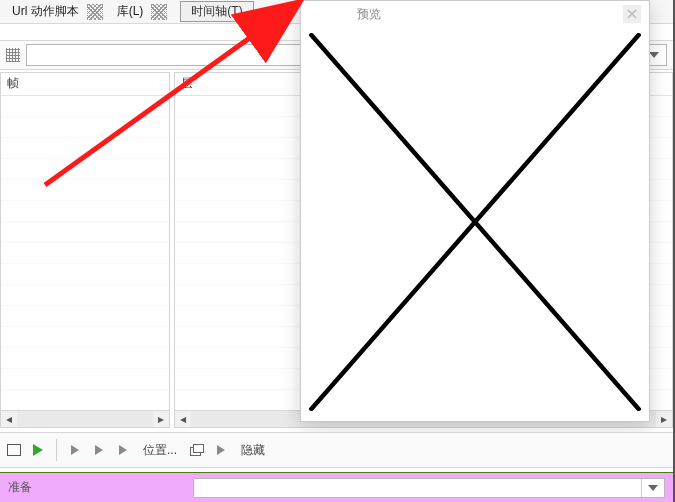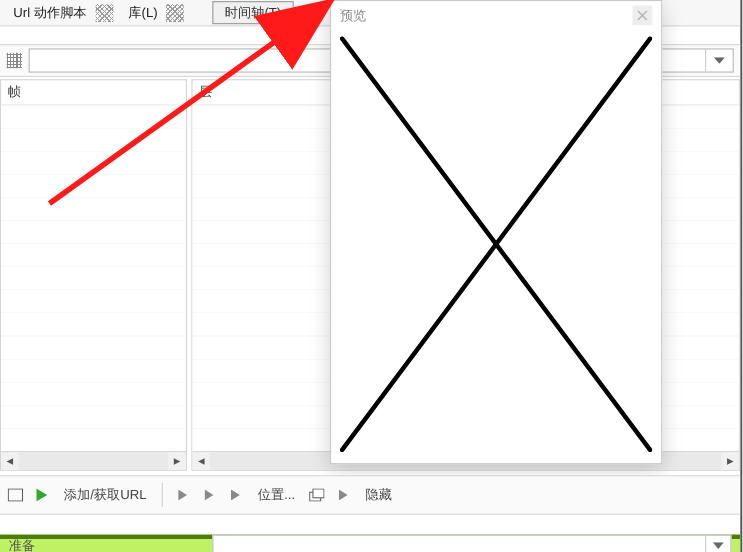--- a/index.html
+++ b/index.html
@@ -1,21 +1,21 @@
 <!DOCTYPE html>
 <html><head>
 <meta charset="utf-8">
 <style>
   html,body{margin:0;padding:0;font-family:"Microsoft YaHei","SimSun",Arial,sans-serif;font-size:12px;color:#333;background:#fff;}
   .root{position:relative;width:675px;height:502px;background:#fff;overflow:hidden;border-right:2px solid #555;box-sizing:border-box;}
   
   .menubar{position:absolute;left:0;top:0;right:0;height:24px;border-bottom:1px solid #d8d8d8;background:#f7f7f7;display:flex;align-items:center;padding:0 4px;box-sizing:border-box;}
   .menubar .mi{padding:4px 8px;color:#222;}
   .menubar .sep{flex:1;}
-  .menubar .tl-btn{border:1px solid #999;background:#f0f0f0;padding:1px 10px;margin-left:20px;}
+  .menubar .tl-btn{border:1px solid #999;background:#f0f0f0;padding:1px 10px;margin-left:7px;}
   .hatch{width:16px;height:16px;margin-right:6px;background:
     repeating-linear-gradient(45deg,#9a9a9a 0 1px,transparent 1px 3px),
     repeating-linear-gradient(-45deg,#9a9a9a 0 1px,transparent 1px 3px);}
   
   .ddbar{position:absolute;left:0;top:40px;right:0;height:30px;border-top:1px solid #d8d8d8;border-bottom:1px solid #d8d8d8;background:#fafafa;display:flex;align-items:center;padding:0 6px;box-sizing:border-box;}
   .ddbar .ico{width:14px;height:14px;margin-right:6px;background:
     repeating-linear-gradient(0deg,#888 0 1px,transparent 1px 3px),
     repeating-linear-gradient(90deg,#888 0 1px,transparent 1px 3px);}
   .ddbar .dd{flex:1;height:20px;border:1px solid #b6b6b6;background:#fff;position:relative;}
   .ddbar .dd .arrow{position:absolute;right:0;top:0;width:24px;height:100%;border-left:1px solid #c9c9c9;display:flex;align-items:center;justify-content:center;}
@@ -26,31 +26,31 @@
   .panel.l1{width:168px;margin-right:4px;}
   .panel.l2{flex:1;}
   .phead{height:18px;padding:2px 6px;font-size:12px;color:#444;border-bottom:1px solid #e4e4e4;}
   .plist{flex:1;background:
      repeating-linear-gradient(#ffffff 0 20px,#f9f9f9 20px 21px);
      overflow:hidden;}
   .hscroll{height:16px;border-top:1px solid #d7d7d7;background:#f1f1f1;display:flex;align-items:center;}
   .hscroll .sbtn{width:16px;height:100%;display:flex;align-items:center;justify-content:center;color:#555;}
   .hscroll .track{flex:1;background:#e9e9e9;height:100%;}
   
-  .preview{position:absolute;left:300px;top:0;width:300px;height:420px;background:#fff;border:1px solid #c9c9c9;box-shadow:0 4px 18px rgba(0,0,0,.18);}
+  .preview{position:absolute;left:300px;top:0;width:300px;height:420px;background:#fff;border:1px solid #c9c9c9;box-shadow:0 4px 18px rgba(0,0,0,.18);padding-left:48px;}
   .preview .pv-head{height:26px;display:flex;align-items:center;justify-content:space-between;padding:0 8px;color:#8a8a8a;}
   .preview .pv-close{width:18px;height:18px;background:#eee;display:flex;align-items:center;justify-content:center;}
   .preview .pv-body{position:absolute;left:8px;right:8px;top:32px;bottom:10px;border:0;}
   
   .toolbar{position:absolute;left:0;right:0;bottom:34px;height:36px;border-top:1px solid #d8d8d8;border-bottom:1px solid #d8d8d8;background:#fafafa;display:flex;align-items:center;gap:8px;padding:0 6px;box-sizing:border-box;color:#444;}
   .toolbar .ico{display:inline-flex;align-items:center;justify-content:center;width:16px;height:16px;}
   .toolbar .tbtn{display:flex;align-items:center;gap:4px;padding:2px 4px;}
   .toolbar .vbar{width:1px;height:22px;background:#cfcfcf;margin:0 2px;}
   
-  .status{position:absolute;left:0;right:0;bottom:0;height:16px;background:#bef264;border-top:4px solid #4d7c0f;display:flex;align-items:center;padding:0 8px;color:#555;box-sizing:border-box;}
+  .status{position:absolute;left:0;right:0;bottom:0;height:30px;background:#f0abfc;border-top:1px solid #4d7c0f;display:flex;align-items:center;padding:0 8px;color:#555;box-sizing:border-box;}
   .status .sdd{margin-left:auto;width:470px;height:18px;border:1px solid #b8b8b8;background:#fff;position:relative;}
   .status .sdd .arrow{position:absolute;right:0;top:0;width:22px;height:100%;border-left:1px solid #c9c9c9;display:flex;align-items:center;justify-content:center;}
   
   .red-arrow{position:absolute;left:0;top:0;pointer-events:none;}
 </style>
 </head>
 <body>
 
 <div class="root">
 
@@ -115,23 +115,20 @@
     <span class="ico">
       <svg width="14" height="12" viewBox="0 0 14 12">
           <rect x="0.5" y="0.5" width="13" height="11" fill="none" stroke="#555"></rect>
         </svg>
     </span>
     <span class="ico">
       <svg width="10" height="12" viewBox="0 0 10 12">
           <path d="M0 0 L10 6 L0 12 Z" fill="#2faa2f"></path>
         </svg>
     </span>
-    <div class="tbtn">
-      <span>添加/获取URL</span>
-    </div>
     <span class="vbar"></span>
     <span class="ico">
       <svg width="8" height="10" viewBox="0 0 8 10">
           <path d="M0 0 L8 5 L0 10 Z" fill="#8a8a8a"></path>
         </svg>
     </span>
     <span class="ico">
       <svg width="8" height="10" viewBox="0 0 8 10">
           <path d="M0 0 L8 5 L0 10 Z" fill="#8a8a8a"></path>
         </svg>

